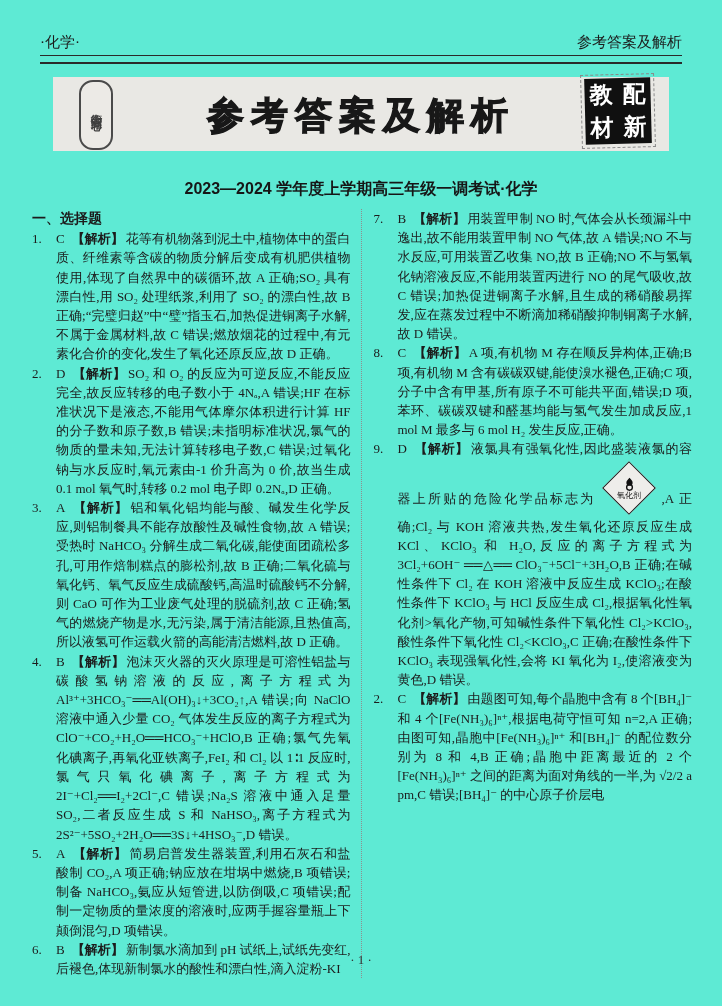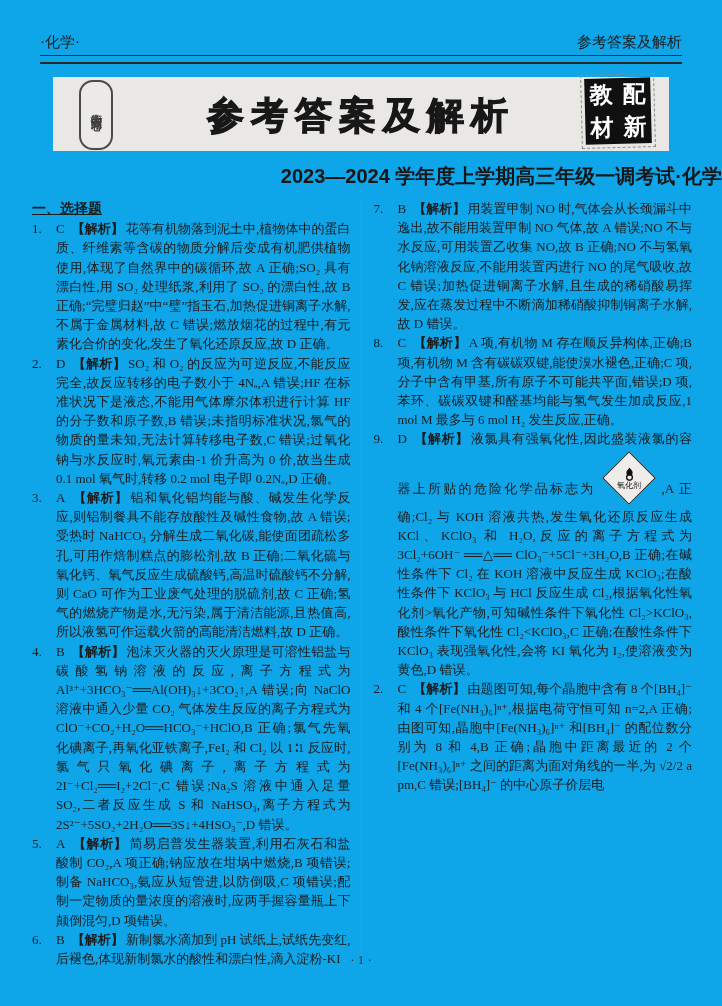--- a/index.html
+++ b/index.html
@@ -1,16 +1,16 @@
 <!DOCTYPE html>
 <html><head>
 <meta charset="utf-8">
 <style>
   html,body{margin:0;padding:0;background:#ffffff;}
-  .page{position:relative;width:722px;height:1006px;background:#0ea5e9;overflow:hidden;
+  .page{position:relative;width:722px;height:1006px;background:#5eead4;overflow:hidden;
         font-family:"Liberation Serif","DejaVu Serif",serif;color:#1c1c1c;}
   
   .topbar{display:flex;justify-content:space-between;align-items:flex-end;
           padding:33px 40px 3px 40px;font-size:15px;}
   .rules{margin:0 40px;height:6px;border-top:1px solid #2a2a2a;border-bottom:2.5px solid #2a2a2a;}
   
   .banner{position:relative;margin:13px 53px 0 53px;height:74px;background:#e9e8e4;}
   .seal{position:absolute;left:26px;top:3px;width:30px;height:66px;border:2px solid #4a4a4a;
         border-radius:14px;display:flex;flex-direction:column;align-items:center;justify-content:center;
         font-size:11.5px;font-weight:bold;color:#3d3d3d;line-height:13px;background:#eceae6;}
@@ -20,28 +20,28 @@
   .banner-title{position:absolute;left:0;right:0;top:14px;text-align:center;
         font-family:"Liberation Sans","DejaVu Sans",sans-serif;font-weight:900;font-size:37px;
         letter-spacing:7px;color:#181818;-webkit-text-stroke:1.2px #181818;}
   .stamp{position:absolute;right:18px;top:1px;width:66px;height:66px;background:#101010;
         outline:1.5px dashed #8a8a8a;outline-offset:3px;display:grid;
         grid-template-columns:1fr 1fr;grid-template-rows:1fr 1fr;align-items:center;justify-items:center;
         font-family:"Liberation Sans","DejaVu Sans",sans-serif;font-weight:bold;font-size:23px;color:#fff;
         transform:rotate(-1.5deg);}
   .stamp span:nth-child(2){transform:rotate(2deg);}
   
-  .subtitle{margin-top:12px;text-align:right;font-family:"Liberation Sans","DejaVu Sans",sans-serif;
-        font-weight:bold;font-size:20px;color:#161616;}
+  .subtitle{margin-top:28px;text-align:center;font-family:"Liberation Sans","DejaVu Sans",sans-serif;
+        font-weight:bold;font-size:16px;color:#161616;}
   
   .columns{display:flex;margin:9px 30px 0 32px;}
   .col{width:330px;font-size:13px;line-height:19.2px;text-align:justify;}
   .col-left{padding-right:10px;border-right:1px dotted #8f8f8f;}
   .col-right{padding-left:12px;}
-  .section-title{font-family:"Liberation Sans","DejaVu Sans",sans-serif;font-weight:bold;font-size:14px;margin-bottom:1px;text-decoration:underline;}
+  .section-title{font-family:"Liberation Sans","DejaVu Sans",sans-serif;font-weight:bold;font-size:14px;margin-bottom:1px;}
   .item{display:flex;}
   .num{flex:0 0 24px;}
   .body{flex:1;}
   .ans{margin-right:7px;}
   .lbl{font-family:Liberation Sans, sans-serif;font-weight:bold;margin-right:2px;}
   .cont{padding-left:24px;}
   
   .hazard{display:inline-block;width:36px;height:36px;background:#eeedea;border:1.6px solid #1a1a1a;
         transform:rotate(45deg);margin:10px 14px;vertical-align:-14px;position:relative;}
   .hz-in{position:absolute;left:0;top:0;width:36px;height:36px;transform:rotate(-45deg);

